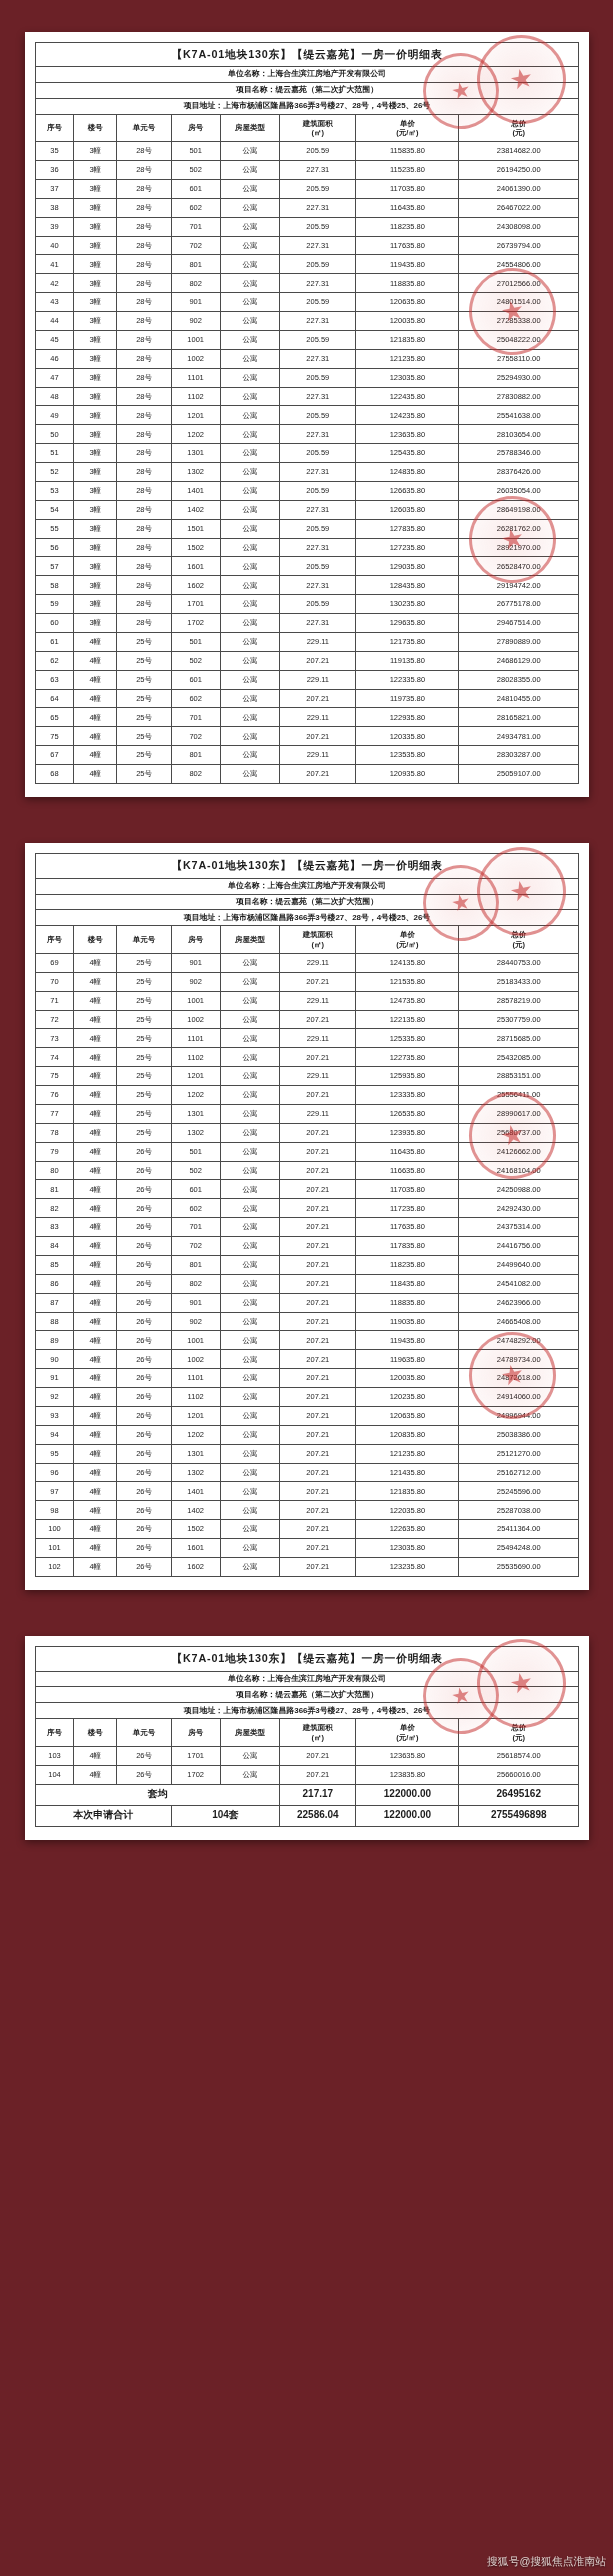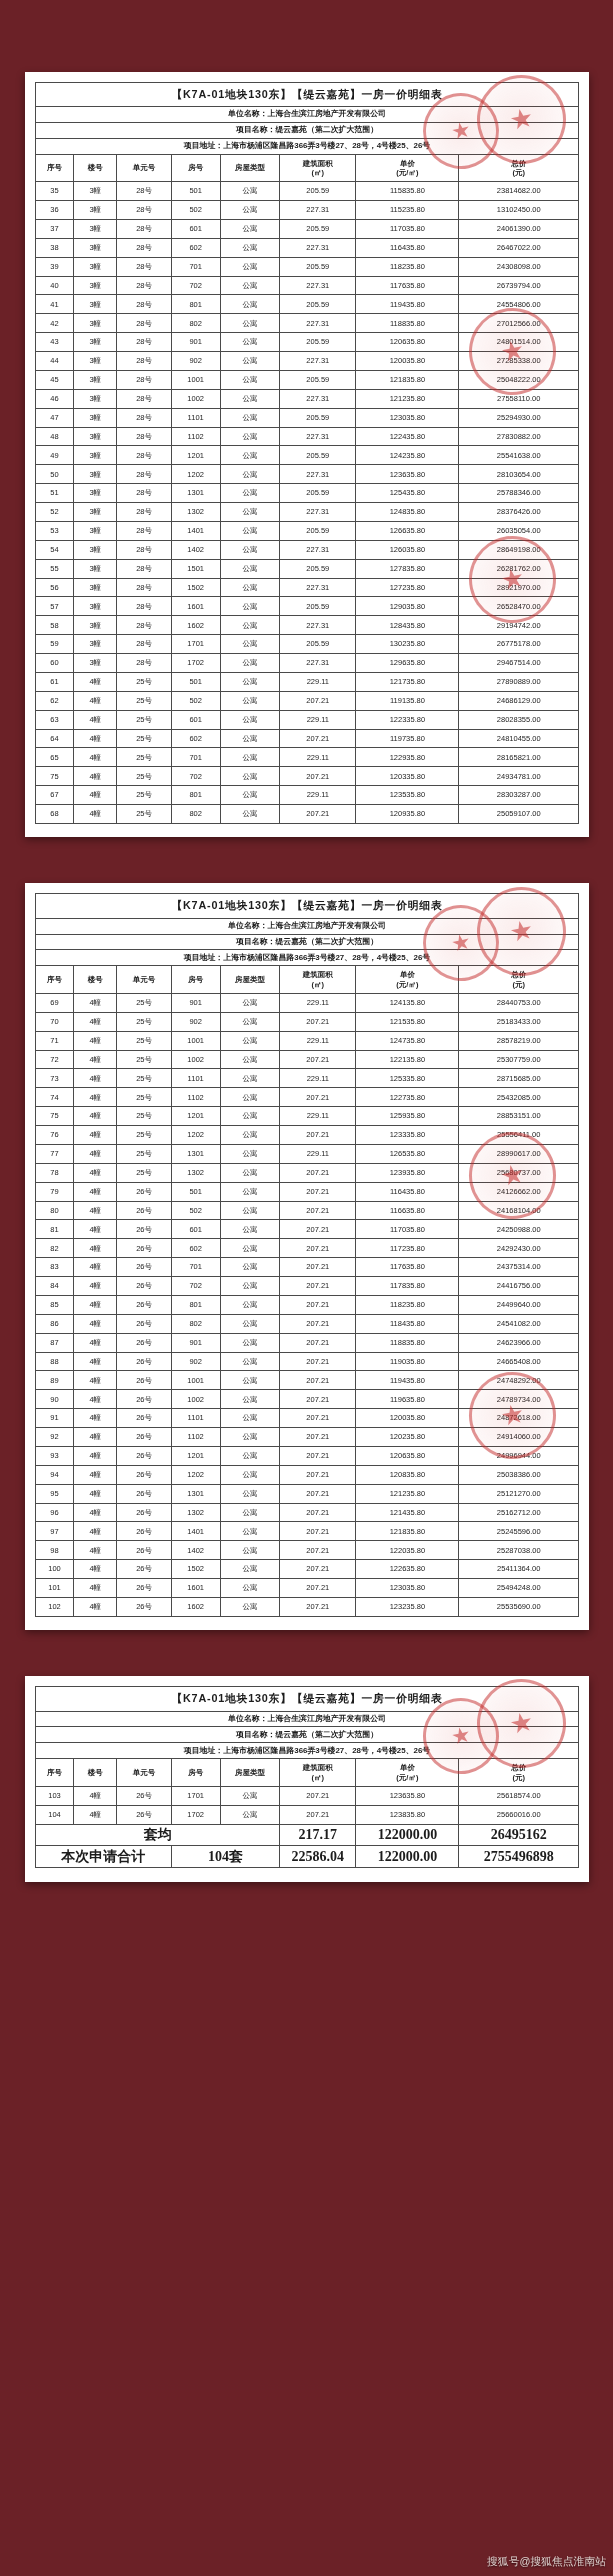--- a/index.html
+++ b/index.html
@@ -14,21 +14,20 @@
     box-sizing: border-box;
     position: relative;
   }
   .canvas {
     box-sizing: border-box;
     width: 614px;
     padding: 31.5px 25px 58px 25px;
     display: flex;
     flex-direction: column;
     gap: 46px;
-    margin-top: 40px;
   }
   .sheet {
     background: #ffffff;
     padding: 10px 10px 13.3px 10px;
     box-shadow: 0 2.5px 8.3px rgba(0,0,0,0.45);
     position: relative;
   }
   table.price-table {
     width: 100%;
     border-collapse: collapse;
@@ -66,22 +65,21 @@
     padding: 2.5px 0.8px;
     height: 21.6px;
     vertical-align: middle;
   }
   tbody.data-rows td {
     height: 14.5px;
   }
   .foot-row td {
     font-weight: 700;
     height: 16.6px;
-    font-size: 14px;
-    font-family: Liberation Serif, serif;
+    font-size: 10px;
   }
   
   .stamp {
     position: absolute;
     border: 3.3px solid rgba(196, 42, 42, 0.5);
     border-radius: 50%;
     display: flex;
     align-items: center;
     justify-content: center;
     pointer-events: none;
@@ -159,21 +157,21 @@
             <td>23814682.00</td>
           </tr>
           <tr>
             <td>36</td>
             <td>3幢</td>
             <td>28号</td>
             <td>502</td>
             <td>公寓</td>
             <td>227.31</td>
             <td>115235.80</td>
-            <td>13102450.00</td>
+            <td>26194250.00</td>
           </tr>
           <tr>
             <td>37</td>
             <td>3幢</td>
             <td>28号</td>
             <td>601</td>
             <td>公寓</td>
             <td>205.59</td>
             <td>117035.80</td>
             <td>24061390.00</td>

